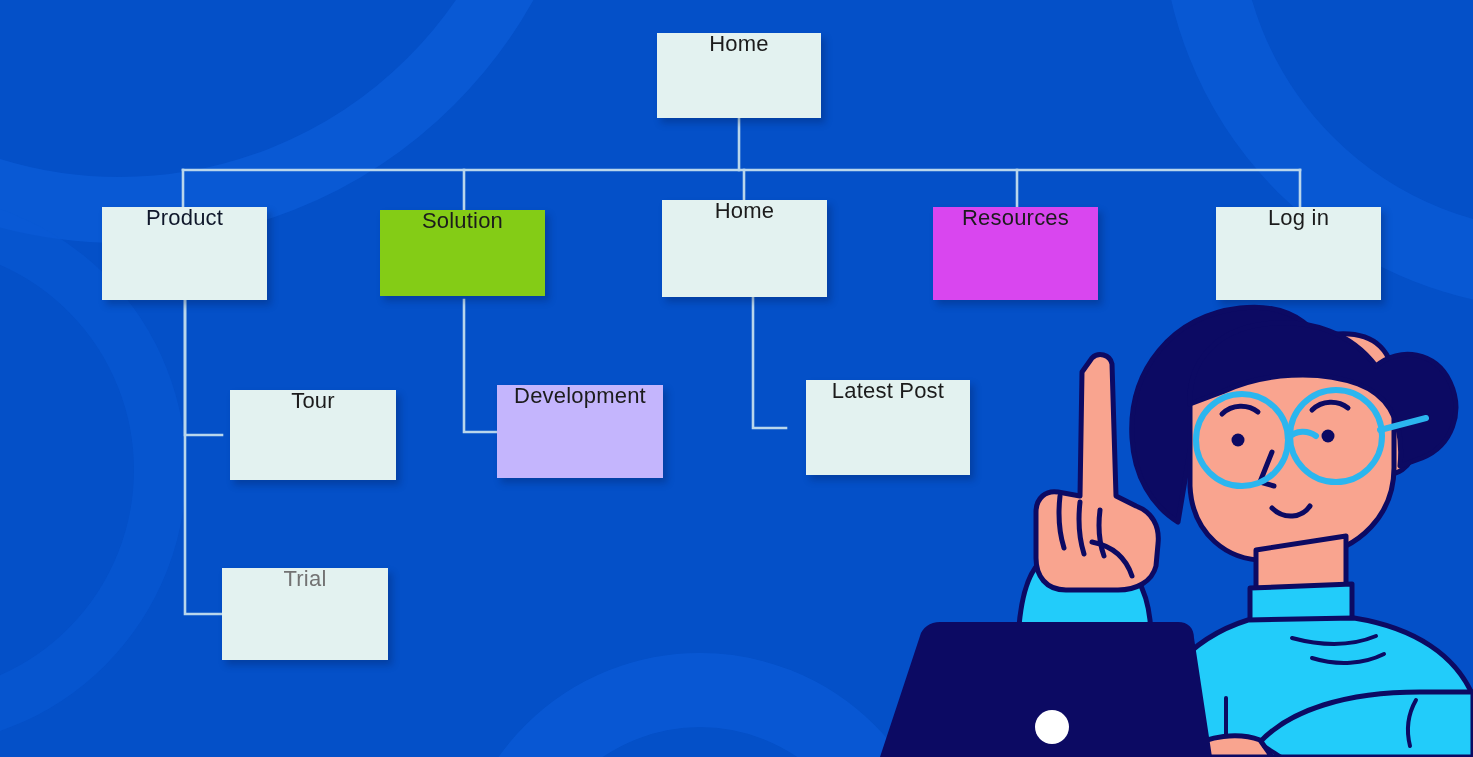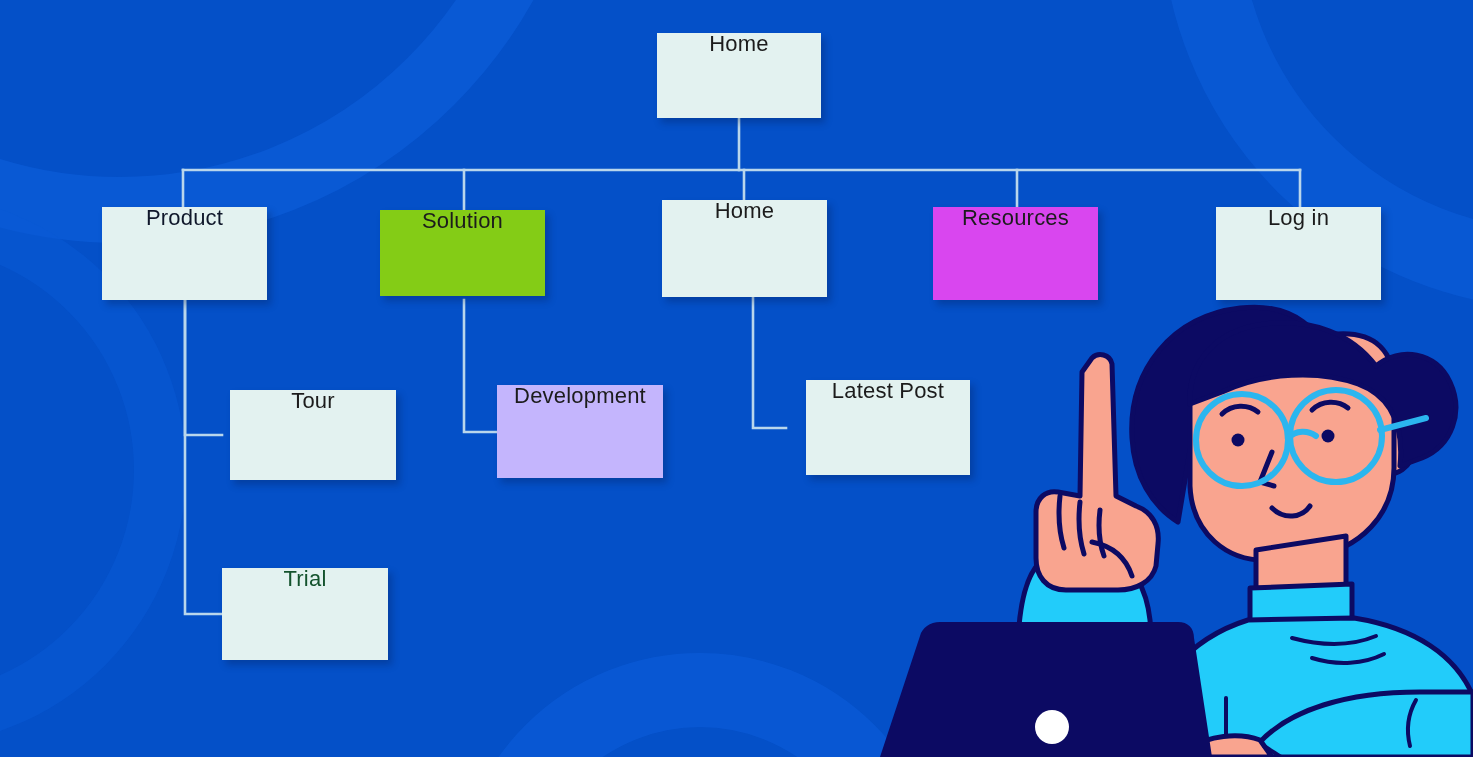--- a/index.html
+++ b/index.html
@@ -124,21 +124,21 @@
   <div class="node" style="left: 933px; top: 207px; width: 165px; height: 93px; background: #d946ef;">
     <span class="node-label" style="color: rgb(28, 28, 28);">Resources</span>
   </div>
   <div class="node" style="left: 1216px; top: 207px; width: 165px; height: 93px; background: rgb(227, 242, 240);">
     <span class="node-label" style="color: rgb(28, 28, 28);">Log in</span>
   </div>
   <div class="node" style="left: 222px; top: 390px; width: 166px; height: 90px; background: rgb(227, 242, 240); margin-left: 8px;">
     <span class="node-label" style="color: rgb(28, 28, 28);">Tour</span>
   </div>
   <div class="node" style="left: 222px; top: 568px; width: 166px; height: 92px; background: rgb(227, 242, 240);">
-    <span class="node-label" style="color: #14532d;">Trial</span>
+    <span class="node-label" style="color: #737373;">Trial</span>
   </div>
   <div class="node" style="left: 497px; top: 385px; width: 166px; height: 93px; background: #c4b5fd;">
     <span class="node-label" style="color: rgb(28, 28, 28);">Development</span>
   </div>
   <div class="node" style="left: 786px; top: 380px; width: 164px; height: 95px; background: rgb(227, 242, 240); margin-left: 20px;">
     <span class="node-label" style="color: rgb(28, 28, 28);">Latest Post</span>
   </div>
 
   <svg id="illustration" viewBox="0 0 613 457" xmlns="http://www.w3.org/2000/svg">
     <g stroke="#0c0a63" stroke-width="5" stroke-linejoin="round" stroke-linecap="round">

